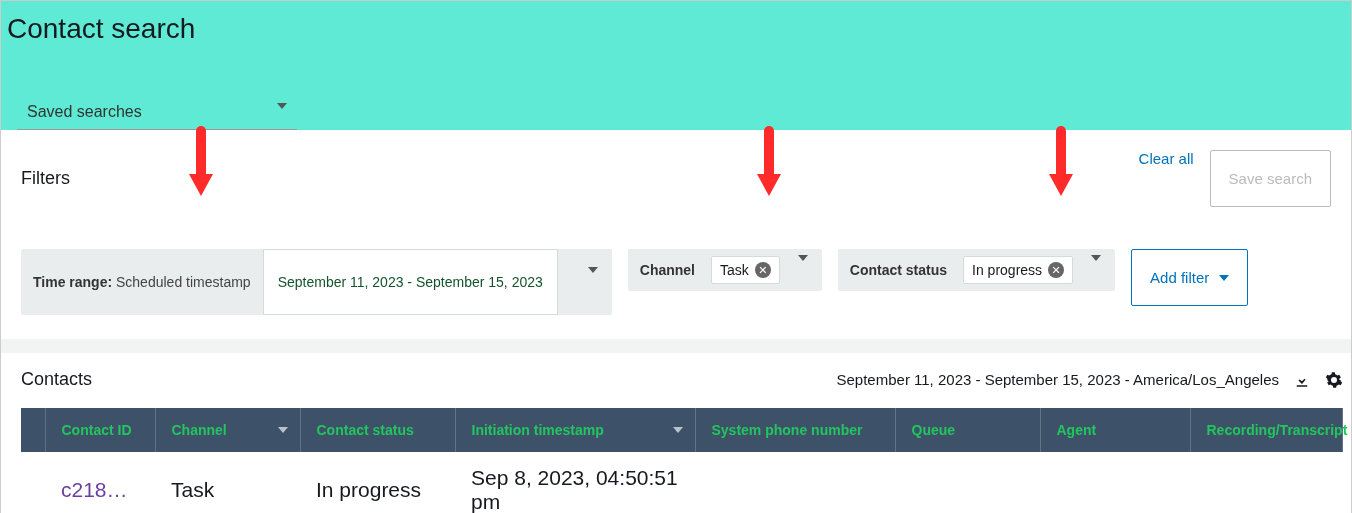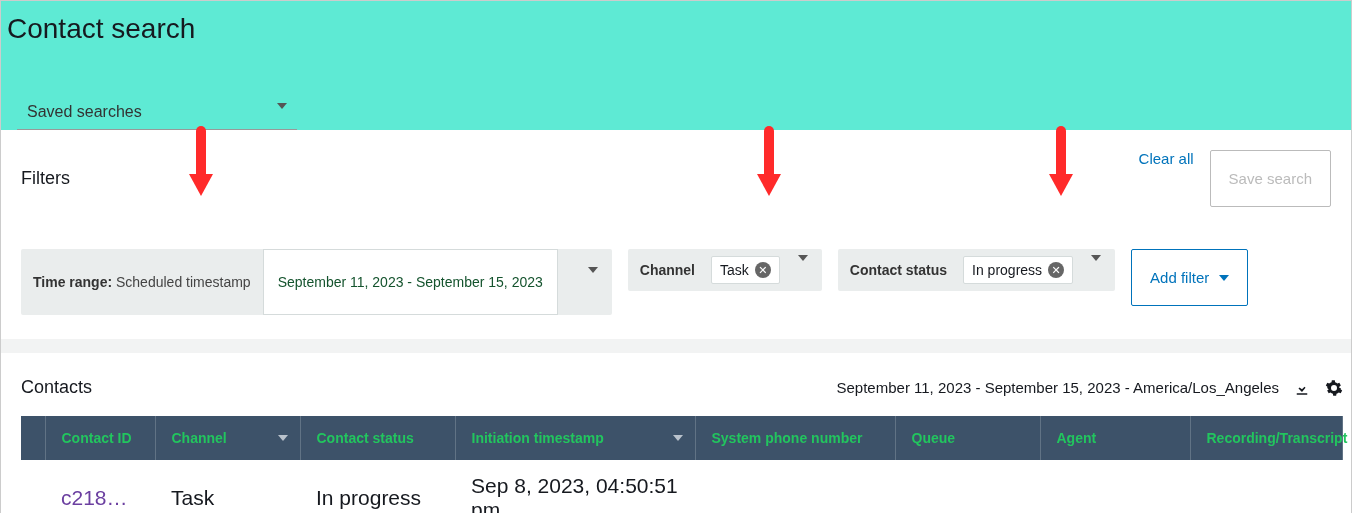--- a/index.html
+++ b/index.html
@@ -169,21 +169,20 @@
   }
   .contacts-panel {
     background: #fff;
     padding: 16px 8px 16px 20px;
   }
   .contacts-header {
     display: flex;
     align-items: center;
     justify-content: space-between;
     margin-bottom: 18px;
-    margin-top: 8px;
   }
   .contacts-title {
     font-size: 18px;
   }
   .contacts-meta {
     display: flex;
     align-items: flex-start;
     gap: 14px;
     font-size: 15px;
   }

